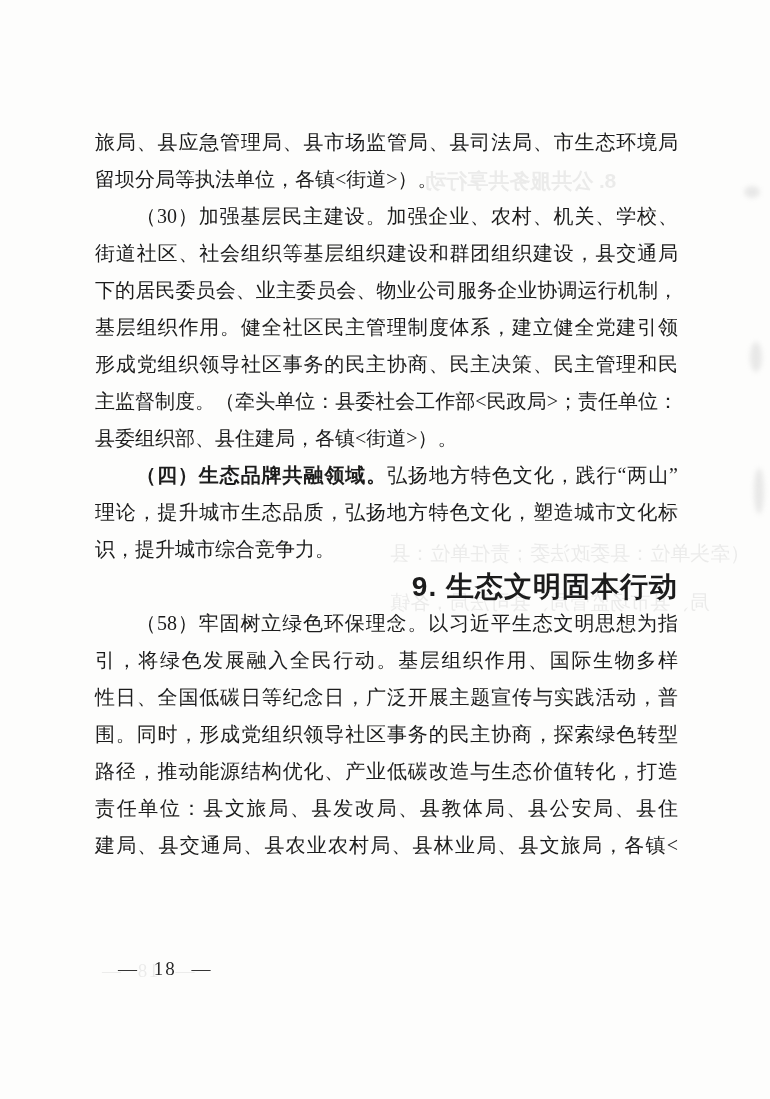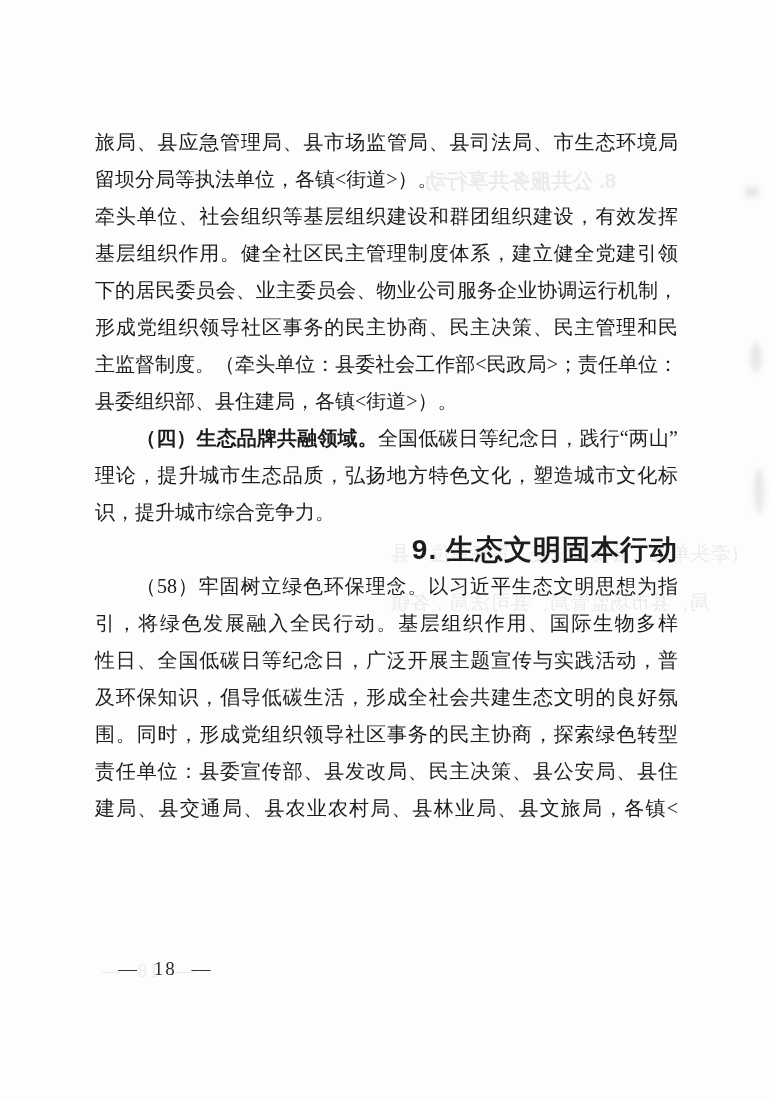--- a/index.html
+++ b/index.html
@@ -66,33 +66,34 @@
       <div class="bleed b" style="left: 425px; top: 170px; font-size: 21px;">8. 公共服务共享行动</div>
       <div class="bleed" style="left: 390px; top: 543px; font-size: 20px;">（牵头单位：县委政法委；责任单位：县</div>
       <div class="bleed" style="left: 390px; top: 592px; font-size: 20px;">局、县市场监管局、县司法局，各镇</div>
       <div class="smudge" style="left: 744px; top: 186px; width: 16px; height: 12px;"></div>
       <div class="smudge" style="left: 750px; top: 342px; width: 12px; height: 30px;"></div>
       <div class="smudge" style="left: 754px; top: 468px; width: 10px; height: 46px;"></div>
     </div>
   <div class="textblock" id="textblock">
       <div class="line j">旅局、县应急管理局、县市场监管局、县司法局、市生态环境局</div>
       <div class="line">留坝分局等执法单位，各镇&lt;街道&gt;）。</div>
-      <div class="line j">牵头单位、社会组织等基层组织建设和群团组织建设，有效发挥</div>
+      <div class="line j ind">（30）加强基层民主建设。加强企业、农村、机关、学校、</div>
+      <div class="line j">街道社区、社会组织等基层组织建设和群团组织建设，县交通局</div>
+      <div class="line j">下的居民委员会、业主委员会、物业公司服务企业协调运行机制，</div>
       <div class="line j">基层组织作用。健全社区民主管理制度体系，建立健全党建引领</div>
-      <div class="line j">下的居民委员会、业主委员会、物业公司服务企业协调运行机制，</div>
       <div class="line j">形成党组织领导社区事务的民主协商、民主决策、民主管理和民</div>
       <div class="line j">主监督制度。（牵头单位：县委社会工作部&lt;民政局&gt;；责任单位：</div>
       <div class="line">县委组织部、县住建局，各镇&lt;街道&gt;）。</div>
-      <div class="line j ind"><span class="lead-bold">（四）生态品牌共融领域。</span><span>全国低碳日等纪念日，践行“两山”</span></div>
+      <div class="line j ind"><span class="lead-bold">（四）生态品牌共融领域。</span><span>弘扬地方特色文化，践行“两山”</span></div>
       <div class="line j">理论，提升城市生态品质，弘扬地方特色文化，塑造城市文化标</div>
       <div class="line">识，提升城市综合竞争力。</div>
       <div class="line ind heading">9. 生态文明固本行动</div>
       <div class="line j ind">（58）牢固树立绿色环保理念。以习近平生态文明思想为指</div>
       <div class="line j">引，将绿色发展融入全民行动。基层组织作用、国际生物多样</div>
       <div class="line j">性日、全国低碳日等纪念日，广泛开展主题宣传与实践活动，普</div>
-      <div class="line j">及环保知识，倡导低碳生活，形成全社会共建生态文明的良好氛</div>
       <div class="line j">围。同时，形成党组织领导社区事务的民主协商，探索绿色转型</div>
-      <div class="line j">责任单位：县委宣传部、县发改局、民主决策、县公安局、县住</div>
+      <div class="line j">路径，推动能源结构优化、产业低碳改造与生态价值转化，打造</div>
+      <div class="line j">责任单位：县文旅局、县发改局、县教体局、县公安局、县住</div>
       <div class="line j">建局、县交通局、县农业农村局、县林业局、县文旅局，各镇&lt;</div>
     </div>
   <div class="pageno ghost">— 18 —</div>
   <div class="pageno">— 18 —</div>
 </div>
 
 </body></html>

